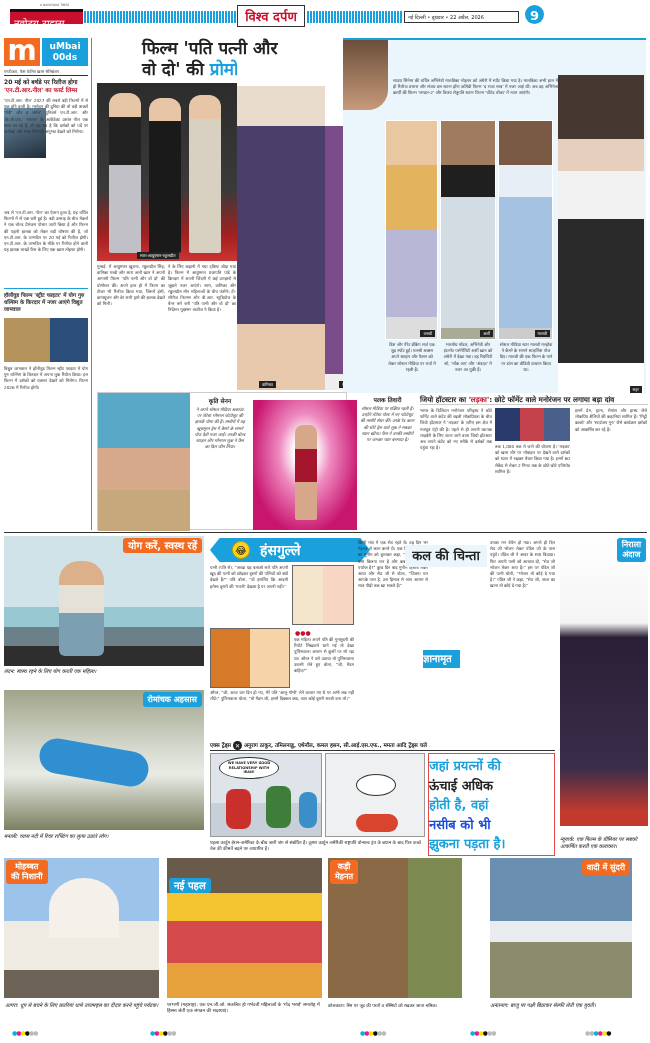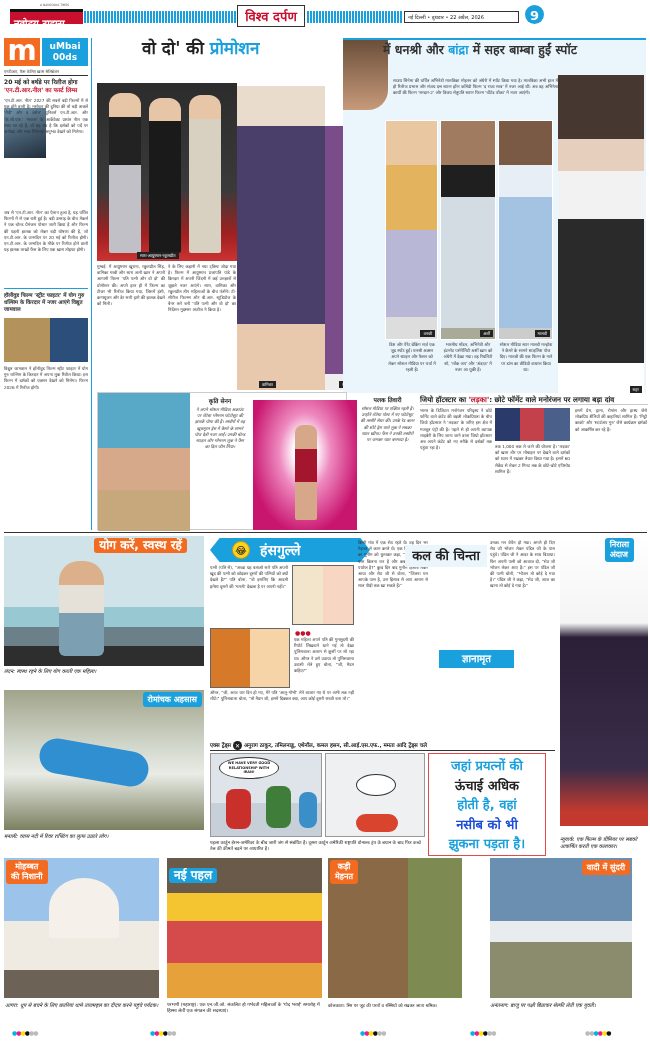--- a/index.html
+++ b/index.html
@@ -14,21 +14,21 @@
 .tag{position:absolute;background:#222;color:#fff;font-size:4px;padding:1px 3px}
 
 .stripes{background:repeating-linear-gradient(90deg,#1aa0dc 0 2px,#fff 2px 3px)}
 </style>
 </head>
 <body>
 
 <div class="abs" style="left:0;top:0;width:650px;height:34px">
   <div class="abs" style="left:40px;top:3px;font-size:3px;color:#555">A NAVODAYA TIMES</div>
   <div class="abs" style="left:10px;top:9px;width:73px;height:15px;background:#c8102e;border-top:3px solid #111">
-    <span style="color:#fff;font-weight:bold;font-size:10px;line-height:12px;padding-left:4px">नवोदय टाइम्स</span>
+    <span style="color:#fff;font-weight:normal;font-size:10px;line-height:12px;padding-left:4px">नवोदय टाइम्स</span>
   </div>
   <div class="abs stripes" style="left:84px;top:11px;width:152px;height:12px"></div>
   <div class="abs" style="left:237px;top:5px;width:68px;height:22px;border:1.5px solid #333;background:#fff;text-align:center">
     <span style="color:#c8102e;font-weight:bold;font-size:13px;line-height:20px">विश्व दर्पण</span>
   </div>
   <div class="abs stripes" style="left:307px;top:11px;width:96px;height:12px"></div>
   <div class="abs" style="left:404px;top:11px;width:115px;height:12px;border:1px solid #333;font-size:5px;line-height:10px;padding-left:3px">नई दिल्ली • बुधवार • 22 अप्रैल, 2026</div>
   <div class="abs" style="left:525px;top:5px;width:19px;height:19px;border-radius:50%;background:#1aa0dc;text-align:center">
     <span style="color:#fff;font-weight:bold;font-size:13px;line-height:19px">9</span>
   </div>
@@ -49,41 +49,41 @@
   </div>
   <div class="photo" style="left:0;top:70px;width:42px;height:50px;background:linear-gradient(160deg,#6f93ab,#1f2c3a)"></div>
   <div class="abs txt" style="left:0;top:60px;width:84px;height:110px;overflow:hidden;padding-left:0;shape-outside:none">'एन.टी.आर. नील' 2027 की सबसे बड़ी फिल्मों में से एक होने वाली है। मसोवन की दुनिया की तो बड़ी ताकतें 'मैत्री' और द बसेल' यूनिवर्स एन.टी.आर. और 'के.जी.एफ.' 'सालार' के आर्केटेक्ट प्रशांत नील एक साथ आ रहे हैं, तो यह तय है कि दर्शकों को पर्दे पर अनोखा और भव्य सिनेमाई अनुभव देखने को मिलेगा।</div>
   <div class="abs txt" style="left:0;top:172px;width:84px;height:72px;overflow:hidden">जब से 'एन.टी.आर. नील' का ऐलान हुआ है, यह चर्चित फिल्मों में से एक बनी हुई है। बड़ी उत्साह के बीच मेकर्स ने एक बोल्ड प्रैमंजस पोस्टर जारी किया है और फिल्म की पहली झलक को लेकर बड़ी घोषणा की है, जो एन.टी.आर. के जन्मदिन पर 20 मई को रिलीज होगी। एन.टी.आर. के जन्मदिन के मौके पर रिलीज होने वाली यह झलक लाखों फैंस के लिए एक खास तोहफा होगी।</div>
   <div class="abs" style="left:0;top:250px;width:84px;font-size:5.4px;line-height:7px;font-weight:bold;color:#333;border-top:1px solid #1aa0dc;padding-top:3px">हॉलीवुड फिल्म 'स्ट्रीट फाइटर' में योग गुरु धल्सिम के किरदार में नजर आएंगे विद्युत जामवाल</div>
   <div class="photo" style="left:0;top:280px;width:84px;height:44px;background:linear-gradient(90deg,#b4925c 0 55%,#2b4f7a 55% 100%)"></div>
   <div class="abs txt" style="left:0;top:328px;width:84px;height:160px;overflow:hidden">विद्युत जामवाल ने हॉलीवुड फिल्म स्ट्रीट फाइटर में योग गुरु धल्सिम के किरदार में अपना लुक रिवील किया। इस फिल्म में दर्शकों को एक्शन देखने को मिलेगा। फिल्म 2026 में रिलीज होगी।</div>
 </div>
 
 <div class="abs" style="left:97px;top:38px;width:240px;font-weight:bold;font-size:17px;line-height:21px;color:#222">
+  <div style="padding-left:45px">फिल्म 'पति पत्नी और</div>
   <div style="padding-left:45px"><span>वो दो' की </span><span style="color:#1aa0dc">प्रोमोशन</span></div>
 </div>
 <div class="photo" style="left:97px;top:83px;width:140px;height:178px;background:linear-gradient(180deg,#2c2c2c 0%,#3a3a3a 60%,#a02020 85%,#c33 100%)">
   <div class="abs" style="left:12px;top:10px;width:32px;height:160px;background:linear-gradient(#e7c6a8 0 15%,#222 15% 45%,#c0c0c6 45% 100%);border-radius:12px 12px 2px 2px"></div>
   <div class="abs" style="left:52px;top:15px;width:32px;height:155px;background:linear-gradient(#e7c6a8 0 15%,#1a1a1a 15% 100%);border-radius:12px 12px 2px 2px"></div>
   <div class="abs" style="left:92px;top:12px;width:32px;height:158px;background:linear-gradient(#e7c6a8 0 15%,#d8d0c0 15% 100%);border-radius:12px 12px 2px 2px"></div>
   <div class="tag" style="left:40px;bottom:2px">सारा-आयुष्मान-रकुलप्रीत</div>
 </div>
 <div class="photo" style="left:237px;top:60px;width:90px;height:330px;background:linear-gradient(180deg,#fff 0 8%,#eadccc 8% 20%,#4a3f6b 20% 80%,#e8c9ae 80% 100%)">
   <div class="tag" style="left:22px;bottom:2px">वामिका</div>
 </div>
 <div class="photo" style="left:325px;top:60px;width:60px;height:330px;background:linear-gradient(180deg,#fff 0 20%,#7a4c8a 20% 95%,#eee 95% 100%)">
   <div class="tag" style="left:14px;bottom:2px">रकुलप्रीत</div>
 </div>
 <div class="abs txt" style="left:97px;top:264px;width:68px;height:125px;overflow:hidden">मुम्बई: में आयुष्मान खुराना, रकुलप्रीत सिंह, वामिका गब्बी और सारा अली खान ने अपनी आगामी फिल्म 'पति पत्नी और वो दो' की प्रोमोशन की। अपने हाल ही में फिल्म का टीजर भी रिलीज किया गया, जिसमें हंसी, कन्फ्यूजन और ढेर सारी ड्रामे की झलक देखने को मिली।</div>
 <div class="abs txt" style="left:168px;top:264px;width:68px;height:125px;overflow:hidden">ने के लिए कहानी में नया ट्विस्ट जोड़ा गया है। फिल्म में आयुष्मान प्रजापति पांडे के किरदार में अपनी जिंदगी में कई उलझनों से जूझते नजर आएंगे। सारा, वामिका और रकुलप्रीत तीन महिलाओं के बीच फंसेंगे। टी-सीरीज फिल्म्स और बी.आर. स्टूडियोज के बैनर तले बनी 'पति पत्नी और वो दो' का निर्देशन मुदस्सर अजीज ने किया है।</div>
 
 <div class="abs" style="left:343px;top:38px;width:303px;height:355px;border-top:2px solid #1aa0dc;background:#eaf6fc">
   <div class="photo" style="left:0;top:0;width:45px;height:70px;background:linear-gradient(180deg,#6b4f3a,#c79a7a);border-radius:0 0 20px 0"></div>
   <div class="abs" style="left:40px;top:2px;width:262px;font-size:12.5px;line-height:15px;font-weight:bold;color:#333">
-    <div><span>में धनश्री और </span><span style="color:#1aa0dc">बांद्रा</span><span> में सहर बाम्बा हुईं स्पॉट</span></div>
   </div>
   <div class="abs txt" style="left:50px;top:38px;width:165px;height:40px;overflow:hidden">साउथ सिनेमा की चर्चित अभिनेत्री मालविका मोहनन को अंधेरी में स्पॉट किया गया है। मालविका अभी हाल में ही रिलीज प्रभास और संजय दत्त स्टारर हॉरर कॉमेडी फिल्म 'द राजा साब' में नजर आई थीं। अब वह अभिनेता कार्थी की फिल्म 'सरदार-2' और विजय सेतुपति स्टारर फिल्म 'चौंटेड चौंका' में नजर आएंगी।</div>
   <div class="photo" style="left:42px;top:80px;width:53px;height:220px;background:linear-gradient(180deg,#e9c7a0 0 20%,#e3b35e 20% 50%,#b8b8d6 50% 90%,#ddd 90%);border:1.5px solid #fff">
     <div class="tag" style="right:2px;bottom:2px">धनश्री</div>
   </div>
   <div class="photo" style="left:97px;top:80px;width:56px;height:220px;background:linear-gradient(180deg,#a07b5f 0 20%,#1f1f1f 20% 35%,#d3dbe3 35% 95%,#aa9 95%);border:1.5px solid #fff">
     <div class="tag" style="right:2px;bottom:2px">अर्शी</div>
   </div>
   <div class="photo" style="left:155px;top:80px;width:55px;height:220px;background:linear-gradient(180deg,#7a5a44 0 20%,#e8eef5 20% 35%,#a4c2e2 35% 95%,#ccc 95%);border:1.5px solid #fff">
     <div class="tag" style="right:2px;bottom:2px">मालवी</div>
@@ -113,21 +113,21 @@
 </div>
 <div class="abs txt" style="left:420px;top:408px;width:72px;height:120px;overflow:hidden">भारत के डिजिटल मनोरंजन परिदृश्य ने छोटे फॉर्मेट वाले कंटेंट की बढ़ती लोकप्रियता के बीच जियो हॉटस्टार ने 'लड़का' के जरिए इस क्षेत्र में मजबूत एंट्री की है। पहले से ही अपनी व्यापक लाइब्रेरी के लिए जाना जाने वाला जियो हॉटस्टार अब अपने कंटेंट को नए तरीके से दर्शकों तक पहुंचा रहा है।</div>
 <div class="photo" style="left:495px;top:408px;width:75px;height:33px;background:linear-gradient(90deg,#2a3a6a 0 33%,#c3414a 33% 66%,#4a5f8a 66%)"></div>
 <div class="abs txt" style="left:495px;top:444px;width:75px;height:84px;overflow:hidden">तक 1,000 तक ले जाने की योजना है। 'लड़का' को खास तौर पर मोबाइल पर देखने वाले दर्शकों को ध्यान में रखकर तैयार किया गया है। इसमें 60 सेकेंड से लेकर 2 मिनट तक के छोटे-छोटे एपिसोड शामिल हैं।</div>
 <div class="abs txt" style="left:575px;top:408px;width:72px;height:120px;overflow:hidden">इसमें प्रेम, ड्रामा, रोमांस और हास्य जैसे लोकप्रिय शैलियों की कहानियां शामिल हैं। 'मिट्टी काको' और 'स्टार्टअप गुरु' जैसे कार्यक्रम दर्शकों को आकर्षित कर रहे हैं।</div>
 
 <div class="abs" style="left:4px;top:532px;width:643px;height:1px;background:#333"></div>
 
 <div class="photo" style="left:4px;top:536px;width:200px;height:130px;background:linear-gradient(180deg,#cfe3e8 0 55%,#98c9d3 55% 70%,#6b8088 70% 85%,#2e2e2e 85%)">
   <div class="abs" style="left:55px;top:25px;width:45px;height:95px;background:linear-gradient(#dbb08a 0 25%,#e5e0d8 25% 55%,#7d9fb2 55%);border-radius:20px 20px 6px 6px"></div>
-  <div class="badge orange" style="right:17px;top:2px;font-size:12px">योग करें, स्वस्थ रहें</div>
+  <div class="badge orange" style="right:2px;top:2px;font-size:10px">योग करें, स्वस्थ रहें</div>
 </div>
 <div class="abs cap" style="left:4px;top:668px;width:200px">लंदन: स्वस्थ रहने के लिए योग करती एक महिला।</div>
 
 <div class="photo" style="left:4px;top:690px;width:200px;height:140px;background:linear-gradient(180deg,#a0a48a 0,#d2d7cc 40%,#e9ece6 60%,#7b8060 100%)">
   <div class="abs" style="left:35px;top:55px;width:110px;height:35px;background:#2f8fd0;border-radius:18px;transform:rotate(10deg)"></div>
   <div class="badge blue" style="right:2px;top:2px;font-size:8px">रोमांचक अहसास</div>
 </div>
 <div class="abs cap" style="left:4px;top:833px;width:200px">मनाली: व्यास नदी में रिवर राफ्टिंग का लुत्फ उठाते लोग।</div>
 
 <div class="abs" style="left:210px;top:538px;width:160px;height:24px;background:#1aa0dc;clip-path:polygon(6% 0,94% 0,100% 50%,94% 100%,6% 100%,0 50%)">
@@ -137,24 +137,24 @@
 <div class="abs txt" style="left:210px;top:565px;width:78px;height:60px;overflow:hidden">पत्नी (पति से), "अच्छा यह बताओ सारे पति अपनी खूद की पत्नी को छोड़कर दूसरों की पत्नियों को क्यों देखते हैं?" पति बोला, "वो इसलिए कि आदमी हमेशा दूसरों की 'गलती' देखता है पर अपनी नहीं।"</div>
 <div class="photo" style="left:292px;top:565px;width:62px;height:60px;background:linear-gradient(90deg,#f2e5cc 0 50%,#f7d7c4 50%);border:1px solid #666"></div>
 <div class="photo" style="left:210px;top:628px;width:80px;height:60px;background:linear-gradient(90deg,#d67a2a 0 50%,#f6d4a7 50%);border:1px solid #666"></div>
 <div class="abs" style="left:295px;top:629px;color:#c8102e;font-size:6px">●●●</div>
 <div class="abs txt" style="left:294px;top:637px;width:60px;height:52px;overflow:hidden">एक महिला अपने पति की गुमशुदगी की रिपोर्ट लिखवाने थाने गई तो देखा पुलिसवाला आराम से कुर्सी पर सो रहा था। औरत ने उसे उठाया तो पुलिसवाला उवासी लेते हुए बोला, "जी, मैडम कहिए?"</div>
 <div class="abs txt" style="left:210px;top:690px;width:144px;height:24px;overflow:hidden">औरत, "जी, आज चार दिन हो गए, मेरे पति 'आलू-गोभी' लेने बाजार गए थे पर अभी तक नहीं लौटे।" पुलिसवाला बोला, "तो मैडम जी, इसमें दिक्कत क्या, आप कोई दूसरी सब्जी बना लो।"</div>
 
 <div class="abs txt" style="left:358px;top:540px;width:70px;height:175px;overflow:hidden">किसी गांव में एक सेठ रहते थे। वह दिन भर मेहनत से काम करते थे। एक दिन उन्होंने गांव का मुनीम को बुलाकर कहा, "पता करो हमारे पास कितना धन है और कब तक के लिए पर्याप्त है?" कुछ दिन बाद मुनीम हिसाब लेकर आया और सेठ जी से बोला, "जितना धन आपके पास है, उस हिसाब से आप आराम से सात पीढ़ी तक खा सकते हैं।"</div>
 <div class="abs" style="left:405px;top:545px;width:82px;height:22px;background:#eaf6fc;font-weight:bold;font-size:13px;line-height:22px;text-align:center">कल की चिन्ता</div>
 <div class="abs txt" style="left:490px;top:540px;width:65px;height:175px;overflow:hidden">उनका मन बेचैन हो गया। अगले ही दिन सेठ जी भोजन लेकर पंडित जी के पास पहुंचे। पंडित जी ने आदर के साथ बिठाया। फिर अपनी पत्नी को आवाज दी, "सेठ जी भोजन लेकर आए हैं।" इस पर पंडित जी की पत्नी बोली, "भोजन तो कोई दे गया है।" पंडित जी ने कहा, "सेठ जी, आज का खाना तो कोई दे गया है।"</div>
-<div class="abs" style="left:439px;top:650px;width:75px;height:18px;background:#1aa0dc;color:#fff;font-weight:bold;font-size:10px;line-height:18px;text-align:center">ज्ञानामृत</div>
+<div class="abs" style="left:423px;top:650px;width:37px;height:18px;background:#1aa0dc;color:#fff;font-weight:bold;font-size:10px;line-height:18px;text-align:left">ज्ञानामृत</div>
 
 <div class="photo" style="left:560px;top:536px;width:88px;height:290px;background:linear-gradient(180deg,#fff 0,#f4f4f4 30%,#2a1f36 35%,#3a2d4a 80%,#c23a2e 95%)">
-  <div class="badge blue" style="right:14px;top:2px;text-align:left;font-size:8px;line-height:10px">
+  <div class="badge blue" style="right:2px;top:2px;text-align:center;font-size:8px;line-height:10px">
     <div>निराला</div>
     <div>अंदाज</div>
   </div>
 </div>
 <div class="abs cap" style="left:560px;top:836px;width:88px">न्यूयार्क: एक फिल्म के प्रीमियर पर सबको आकर्षित करती एक कलाकार।</div>
 
 <div class="abs" style="left:210px;top:740px;width:345px;height:11px;border-bottom:1px solid #333;font-size:5.5px;line-height:10px;font-weight:bold">
   <span>एक्स ट्रेंड्स</span>
   <span style="display:inline-block;width:9px;height:9px;border-radius:50%;background:#222;color:#fff;text-align:center;font-size:6px;line-height:9px;vertical-align:middle">✕</span>
   <span>अनुराग ठाकुर, तमिलनाडु, एथेनॉल, कमल हसन, सी.आई.एस.एफ., ममता आदि ट्रेंड्स चले</span>
@@ -165,39 +165,39 @@
   <div class="abs" style="left:15px;top:35px;width:25px;height:40px;background:#c9302c;border-radius:8px"></div>
   <div class="abs" style="left:55px;top:32px;width:25px;height:42px;background:#3f7d3b;border-radius:8px"></div>
   <div class="abs" style="left:88px;top:38px;width:18px;height:36px;background:#3a8fc8;border-radius:8px"></div>
 </div>
 <div class="photo" style="left:325px;top:753px;width:100px;height:84px;background:#eef0f2;border:1px solid #999">
   <div class="abs" style="left:30px;top:20px;width:40px;height:22px;background:#fff;border:1px solid #333;border-radius:50%"></div>
   <div class="abs" style="left:30px;top:60px;width:42px;height:18px;background:#d9442e;border-radius:10px"></div>
 </div>
 <div class="abs cap" style="left:210px;top:840px;width:215px;font-size:4.5px;line-height:6px;font-style:normal">पहला कार्टून ईरान-अमेरिका के बीच जारी जंग से संबंधित है। दूसरा कार्टून अमेरिकी राष्ट्रपति डोनाल्ड ट्रंप के बयान के बाद फिर कच्चे तेल की कीमतें बढ़ने पर आधारित है।</div>
 
-<div class="abs" style="left:428px;top:753px;width:118px;height:103px;border:1.5px solid #e34a4a;text-align:center;font-weight:bold;font-size:13px;line-height:19.5px;padding-top:2px">
+<div class="abs" style="left:428px;top:753px;width:127px;height:103px;border:1.5px solid #e34a4a;text-align:left;font-weight:bold;font-size:13px;line-height:19.5px;padding-top:2px">
   <div style="color:#1aa0dc">जहां प्रयत्नों की</div>
   <div style="color:#222">ऊंचाई अधिक</div>
   <div style="color:#1aa0dc">होती है, वहां</div>
   <div style="color:#1d4ed8">नसीब को भी</div>
   <div style="color:#1aa0dc">झुकना पड़ता है।</div>
 </div>
 
 <div class="photo" style="left:4px;top:858px;width:155px;height:140px;background:linear-gradient(180deg,#9cc4ea 0 45%,#f0ebe2 45% 80%,#6d6256 80%)">
   <div class="abs" style="left:45px;top:20px;width:70px;height:60px;background:#f5f1ea;border-radius:50% 50% 0 0"></div>
   <div class="badge orange" style="left:2px;top:2px;text-align:center;font-size:8px;line-height:10px">
     <div>मोहब्बत</div>
     <div>की निशानी</div>
   </div>
 </div>
 <div class="abs cap" style="left:4px;top:1002px;width:155px;text-align:center">आगरा: धूप से बचने के लिए छतरियां थामे ताजमहल का दीदार करने पहुंचे पर्यटक।</div>
 
 <div class="photo" style="left:167px;top:858px;width:155px;height:140px;background:linear-gradient(180deg,#6a5a4a 0 25%,#f4c431 25% 45%,#d54b4b 45% 75%,#e7a13a 75%)">
-  <div class="badge blue" style="left:2px;top:10px;font-size:12px">नई पहल</div>
+  <div class="badge blue" style="left:2px;top:20px;font-size:10px">नई पहल</div>
 </div>
 <div class="abs cap" style="left:167px;top:1002px;width:155px;font-style:normal;font-size:4.6px;line-height:6.2px">परभणी (महाराष्ट्र): एक एन.जी.ओ. संकलित हो गर्भवती महिलाओं के 'गोद भराई' समारोह में हिस्सा लेतीं एक संगठन की सदस्याएं।</div>
 
 <div class="photo" style="left:328px;top:858px;width:134px;height:140px;background:linear-gradient(90deg,#8a6a46 0 60%,#7d8a52 60%)">
   <div class="badge orange" style="left:2px;top:2px;text-align:center;font-size:8px;line-height:10px">
     <div>कड़ी</div>
     <div>मेहनत</div>
   </div>
 </div>
 <div class="abs cap" style="left:328px;top:1002px;width:160px;font-style:normal;font-size:4.4px">कोलकाता: सिर पर जूट की परतों व रस्सियों को रखकर जाता श्रमिक।</div>

